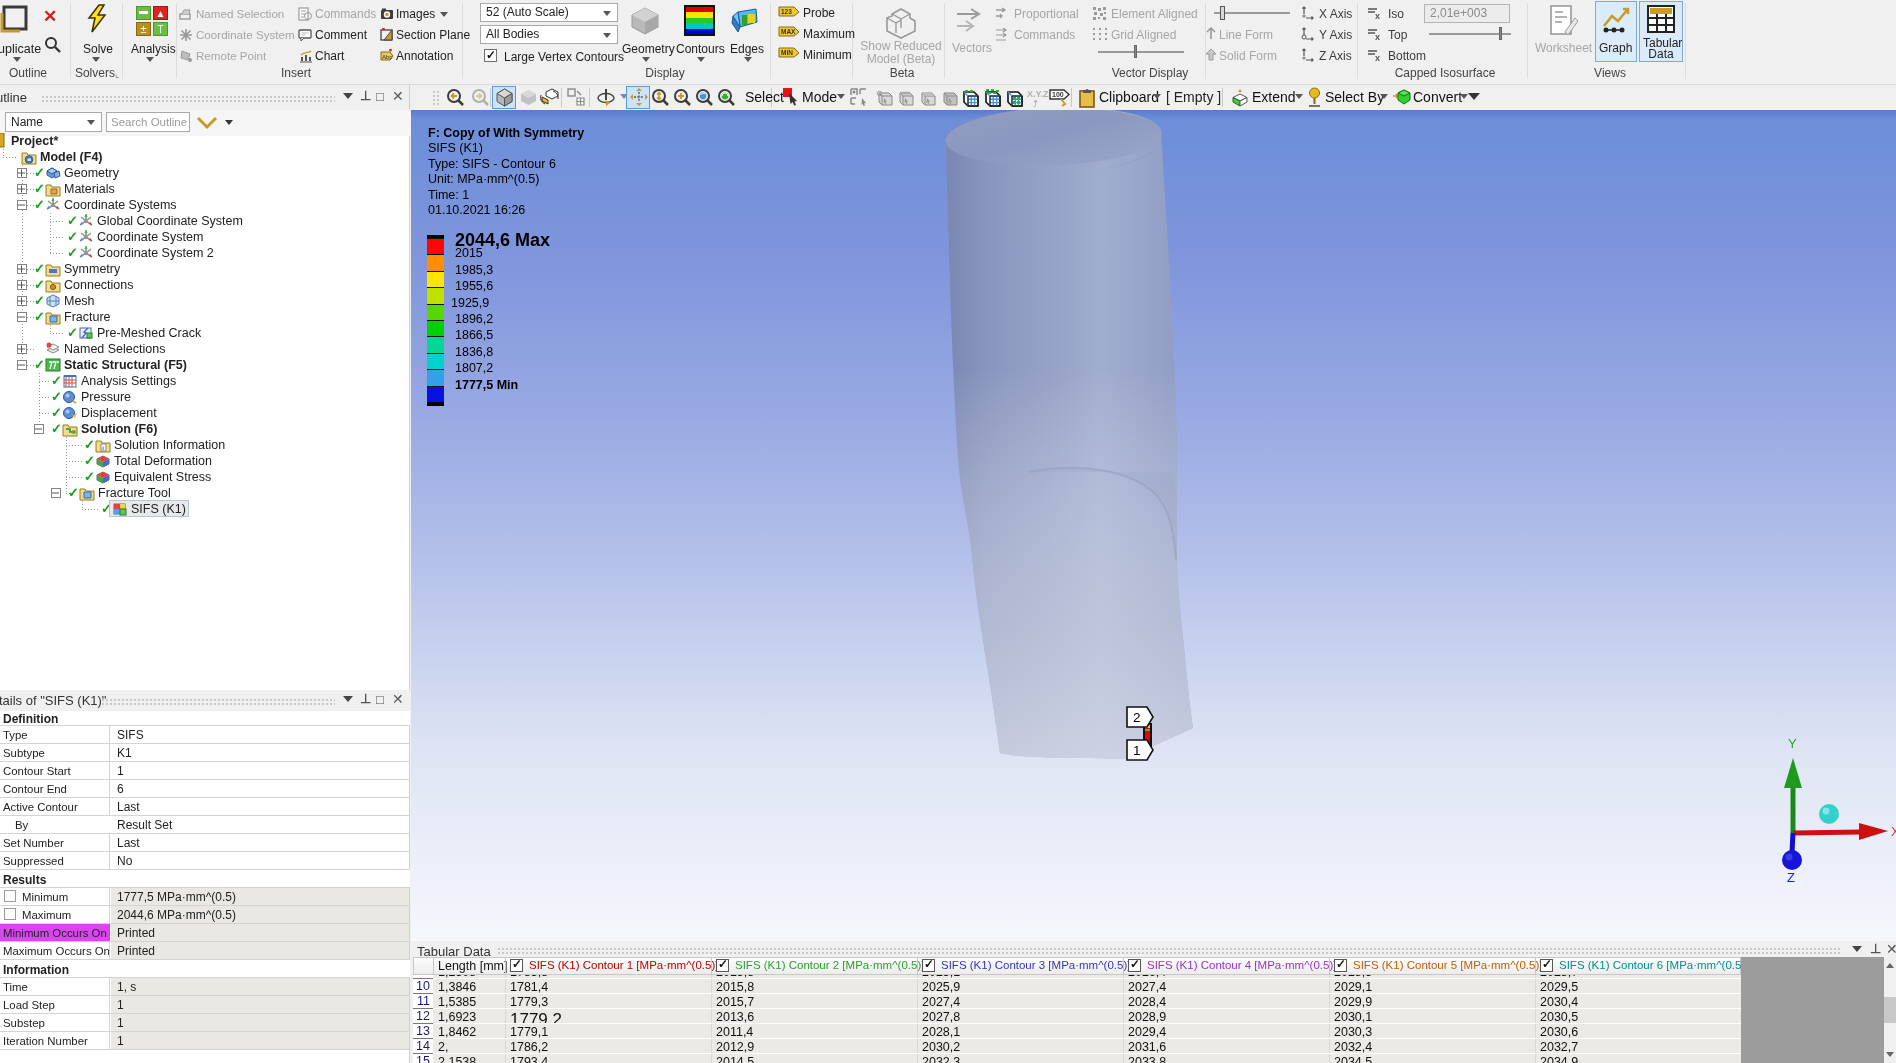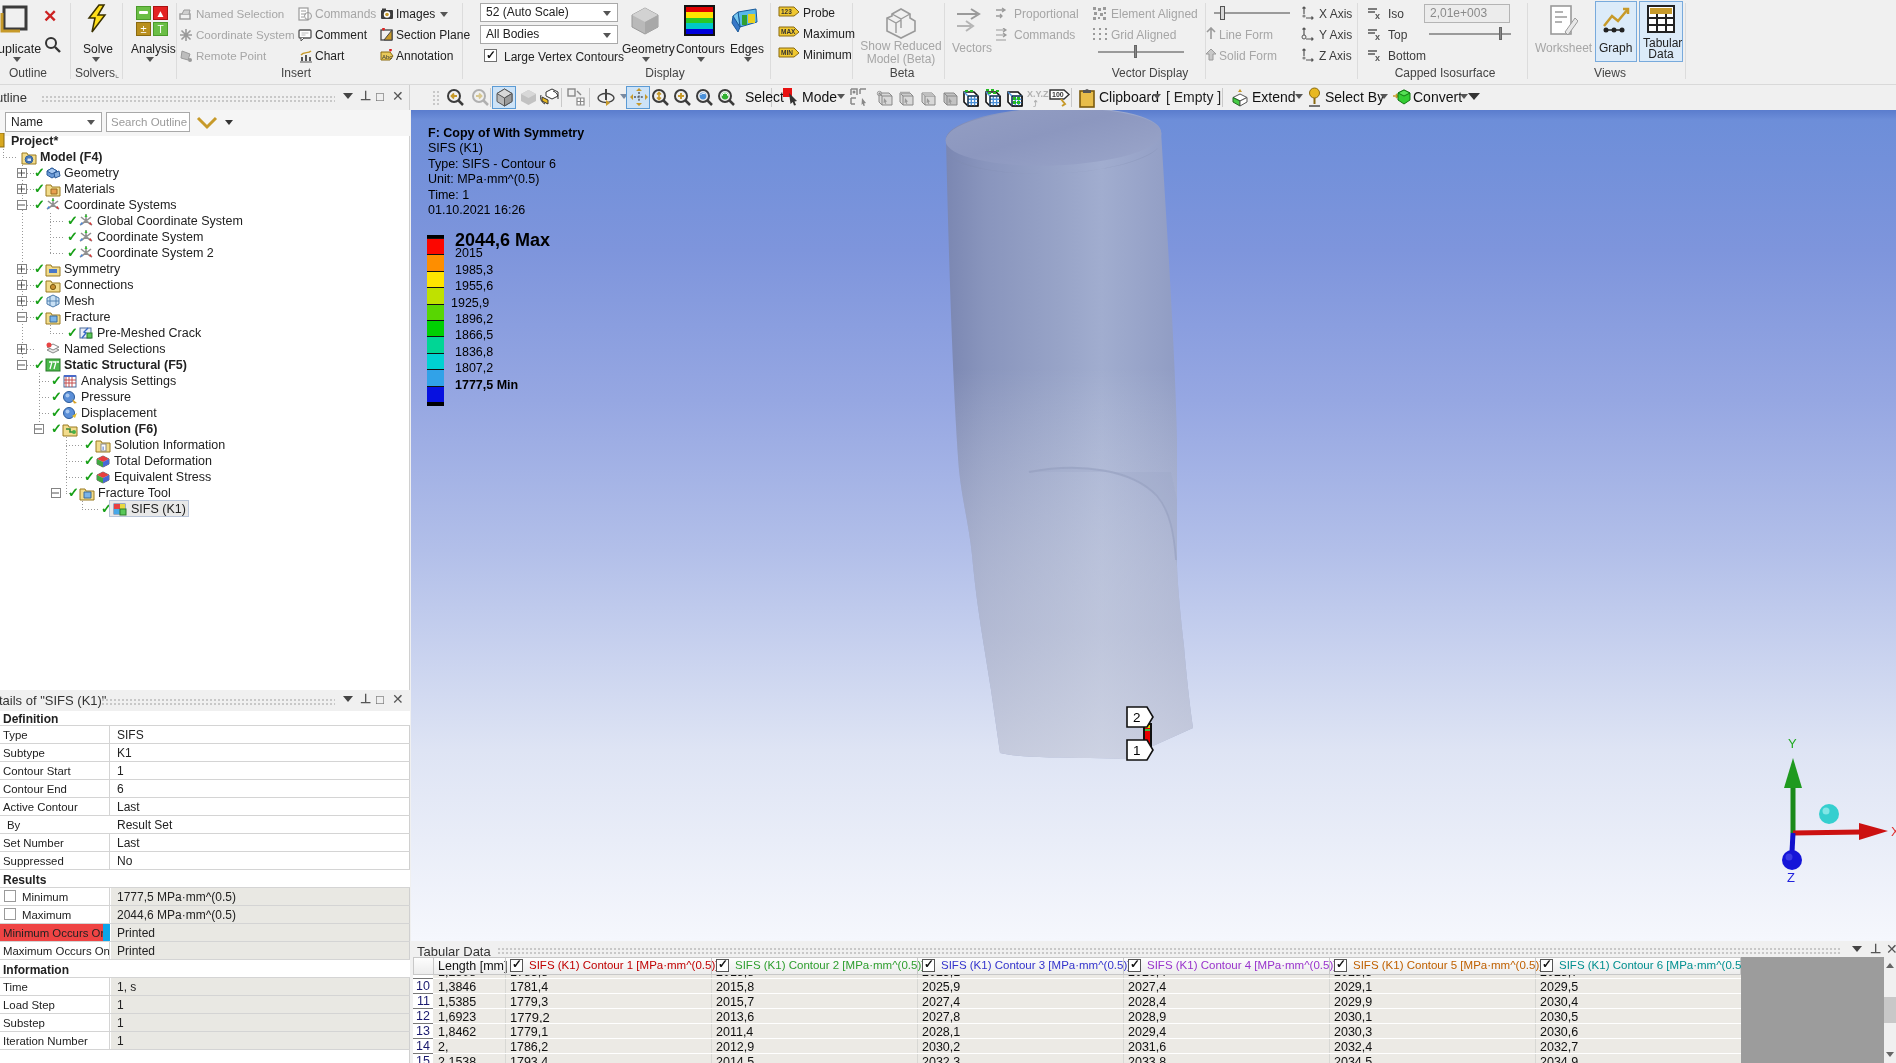--- a/index.html
+++ b/index.html
@@ -755,42 +755,42 @@
 </div>
 <div class="a" style="left:0;top:90px;width:410px;height:18px;border-bottom:1px solid #d4d4d4">
  <div style="position:absolute;left:0;top:0;width:110px;height:17px;border-right:1px solid #d4d4d4;padding:3px 0 0 3px;background:#fff;white-space:nowrap;font-size:11.4px;overflow:hidden">Contour End</div>
  <div style="position:absolute;left:111px;top:0;width:298px;height:17px;background:#fff;padding:2px 0 0 6px">6</div>
 </div>
 <div class="a" style="left:0;top:108px;width:410px;height:18px;border-bottom:1px solid #d4d4d4">
  <div style="position:absolute;left:0;top:0;width:110px;height:17px;border-right:1px solid #d4d4d4;padding:3px 0 0 3px;background:#fff;white-space:nowrap;font-size:11.4px;overflow:hidden">Active Contour</div>
  <div style="position:absolute;left:111px;top:0;width:298px;height:17px;background:#fff;padding:2px 0 0 6px">Last</div>
 </div>
 <div class="a" style="left:0;top:126px;width:410px;height:18px;border-bottom:1px solid #d4d4d4">
- <div style="position:absolute;left:4px;top:0;width:110px;height:17px;border-right:1px solid #d4d4d4;padding:3px 0 0 3px;background:#fff;white-space:nowrap;font-size:11.4px;overflow:hidden">By</div>
+ <div style="position:absolute;left:12px;top:0;width:110px;height:17px;border-right:1px solid #d4d4d4;padding:3px 0 0 3px;background:#fff;white-space:nowrap;font-size:11.4px;overflow:hidden">By</div>
  <div style="position:absolute;left:111px;top:0;width:298px;height:17px;background:#fff;padding:2px 0 0 6px">Result Set</div>
 </div>
 <div class="a" style="left:0;top:144px;width:410px;height:18px;border-bottom:1px solid #d4d4d4">
  <div style="position:absolute;left:0;top:0;width:110px;height:17px;border-right:1px solid #d4d4d4;padding:3px 0 0 3px;background:#fff;white-space:nowrap;font-size:11.4px;overflow:hidden">Set Number</div>
  <div style="position:absolute;left:111px;top:0;width:298px;height:17px;background:#fff;padding:2px 0 0 6px">Last</div>
 </div>
 <div class="a" style="left:0;top:162px;width:410px;height:18px;border-bottom:1px solid #d4d4d4">
  <div style="position:absolute;left:0;top:0;width:110px;height:17px;border-right:1px solid #d4d4d4;padding:3px 0 0 3px;background:#fff;white-space:nowrap;font-size:11.4px;overflow:hidden">Suppressed</div>
  <div style="position:absolute;left:111px;top:0;width:298px;height:17px;background:#fff;padding:2px 0 0 6px">No</div>
 </div>
 <div class="a" style="left:0;top:180px;width:410px;height:18px;border-bottom:1px solid #d4d4d4;font-weight:bold;padding:3px 0 0 3px;background:#fff">Results</div>
 <div class="a" style="left:0;top:198px;width:410px;height:18px;border-bottom:1px solid #d4d4d4">
  <div style="position:absolute;left:0;top:0;width:110px;height:17px;border-right:1px solid #d4d4d4;padding:3px 0 0 22px;background:#fff;white-space:nowrap;font-size:11.4px;overflow:hidden"><div style="position:absolute;left:4px;top:2px;width:12px;height:12px;background:#fff;border:1px solid #9a9a9a"></div>Minimum</div>
  <div style="position:absolute;left:111px;top:0;width:298px;height:17px;background:#e9e8e3;padding:2px 0 0 6px">1777,5 MPa·mm^(0.5)</div>
 </div>
 <div class="a" style="left:0;top:216px;width:410px;height:18px;border-bottom:1px solid #d4d4d4">
  <div style="position:absolute;left:0;top:0;width:110px;height:17px;border-right:1px solid #d4d4d4;padding:3px 0 0 22px;background:#fff;white-space:nowrap;font-size:11.4px;overflow:hidden"><div style="position:absolute;left:4px;top:2px;width:12px;height:12px;background:#fff;border:1px solid #9a9a9a"></div>Maximum</div>
  <div style="position:absolute;left:111px;top:0;width:298px;height:17px;background:#e9e8e3;padding:2px 0 0 6px">2044,6 MPa·mm^(0.5)</div>
 </div>
 <div class="a" style="left:0;top:234px;width:410px;height:18px;border-bottom:1px solid #d4d4d4">
- <div style="position:absolute;left:0;top:0;width:110px;height:17px;border-right:7px solid #0ea5e9;padding:3px 0 0 3px;background:#ef4444;white-space:nowrap;font-size:11.4px;overflow:hidden">Minimum Occurs On</div>
+ <div style="position:absolute;left:0;top:0;width:110px;height:17px;border-right:1px solid #0ea5e9;padding:3px 0 0 3px;background:#d946ef;white-space:nowrap;font-size:11.4px;overflow:hidden">Minimum Occurs On</div>
  <div style="position:absolute;left:111px;top:0;width:298px;height:17px;background:#e9e8e3;padding:2px 0 0 6px">Printed</div>
 </div>
 <div class="a" style="left:0;top:252px;width:410px;height:18px;border-bottom:1px solid #d4d4d4">
  <div style="position:absolute;left:0;top:0;width:110px;height:17px;border-right:1px solid #d4d4d4;padding:3px 0 0 3px;background:#fff;white-space:nowrap;font-size:11.4px;overflow:hidden">Maximum Occurs On</div>
  <div style="position:absolute;left:111px;top:0;width:298px;height:17px;background:#e9e8e3;padding:2px 0 0 6px">Printed</div>
 </div>
 <div class="a" style="left:0;top:270px;width:410px;height:18px;border-bottom:1px solid #d4d4d4;font-weight:bold;padding:3px 0 0 3px;background:#fff">Information</div>
 <div class="a" style="left:0;top:288px;width:410px;height:18px;border-bottom:1px solid #d4d4d4">
  <div style="position:absolute;left:0;top:0;width:110px;height:17px;border-right:1px solid #d4d4d4;padding:3px 0 0 3px;background:#fff;white-space:nowrap;font-size:11.4px;overflow:hidden">Time</div>
  <div style="position:absolute;left:111px;top:0;width:298px;height:17px;background:#e9e8e3;padding:2px 0 0 6px">1, s</div>
@@ -998,21 +998,21 @@
       <div style="position:absolute;left:484px;top:0;width:1px;height:15px;background:#d8d8d4"></div>
       <div style="position:absolute;left:690px;top:0;width:1px;height:15px;background:#d8d8d4"></div>
       <div style="position:absolute;left:896px;top:0;width:1px;height:15px;background:#d8d8d4"></div>
       <div style="position:absolute;left:1102px;top:0;width:1px;height:15px;background:#d8d8d4"></div>
 </div>
 <div class="a" style="left:2px;top:68px;width:20px;height:15px;background:#fff;border-bottom:1px solid #777;overflow:hidden">
       <div style="position:absolute;right:3px;top:0px;width:20px;text-align:right;font-size:12.5px;color:#1a1a6e">12</div>
     </div>
 <div class="a" style="left:22px;top:68px;width:1308px;height:15px;background:#eceae5;border-bottom:1px solid #fff;overflow:hidden">
 <div style="position:absolute;left:5px;top:1px;font-size:12.5px;color:#111">1,6923</div>
-      <div style="position:absolute;left:77px;top:1px;font-size:13px;color:#111">1779,2</div>
+      <div style="position:absolute;left:77px;top:1px;font-size:17px;color:#111">1779,2</div>
       <div style="position:absolute;left:283px;top:1px;font-size:12.5px;color:#111">2013,6</div>
       <div style="position:absolute;left:489px;top:1px;font-size:12.5px;color:#111">2027,8</div>
       <div style="position:absolute;left:695px;top:1px;font-size:12.5px;color:#111">2028,9</div>
       <div style="position:absolute;left:901px;top:1px;font-size:12.5px;color:#111">2030,1</div>
       <div style="position:absolute;left:1107px;top:1px;font-size:12.5px;color:#111">2030,5</div>
       <div style="position:absolute;left:72px;top:0;width:1px;height:15px;background:#d8d8d4"></div>
       <div style="position:absolute;left:278px;top:0;width:1px;height:15px;background:#d8d8d4"></div>
       <div style="position:absolute;left:484px;top:0;width:1px;height:15px;background:#d8d8d4"></div>
       <div style="position:absolute;left:690px;top:0;width:1px;height:15px;background:#d8d8d4"></div>
       <div style="position:absolute;left:896px;top:0;width:1px;height:15px;background:#d8d8d4"></div>

